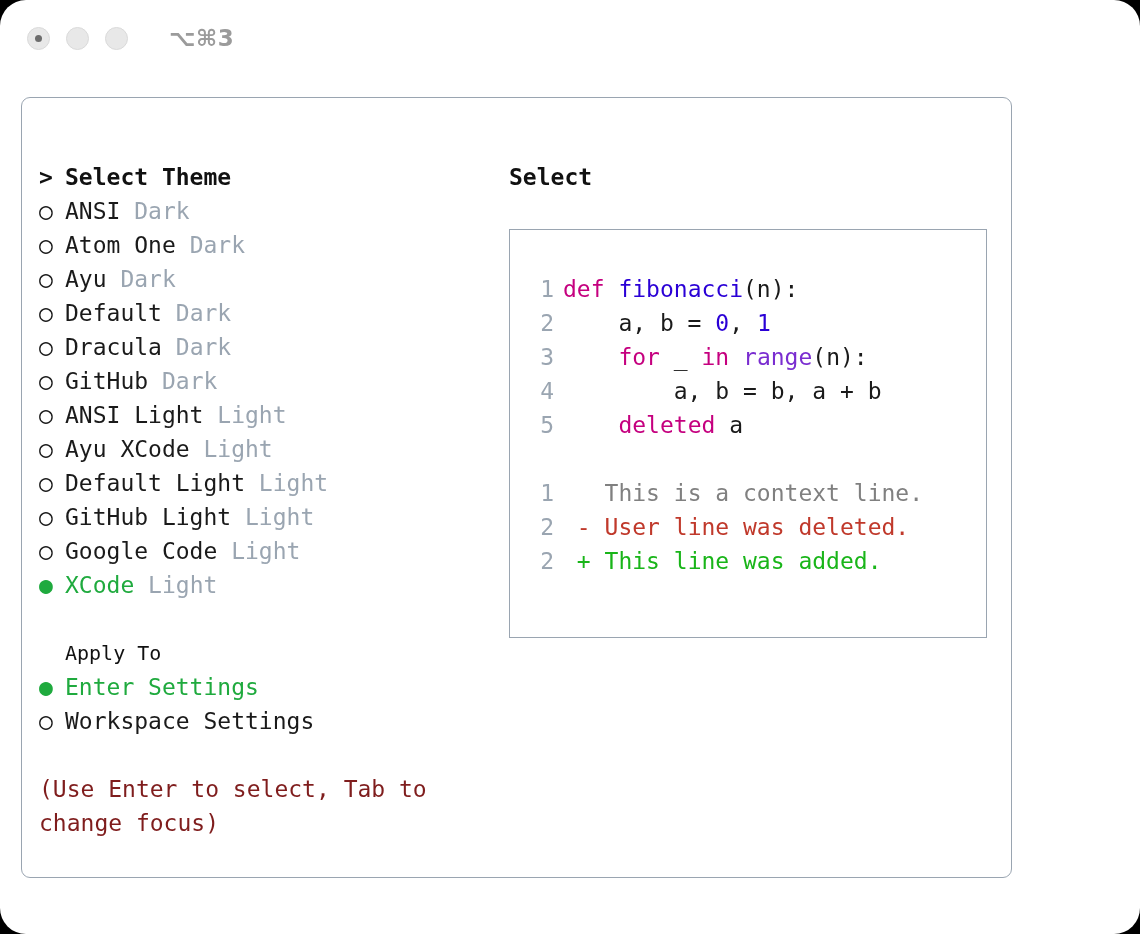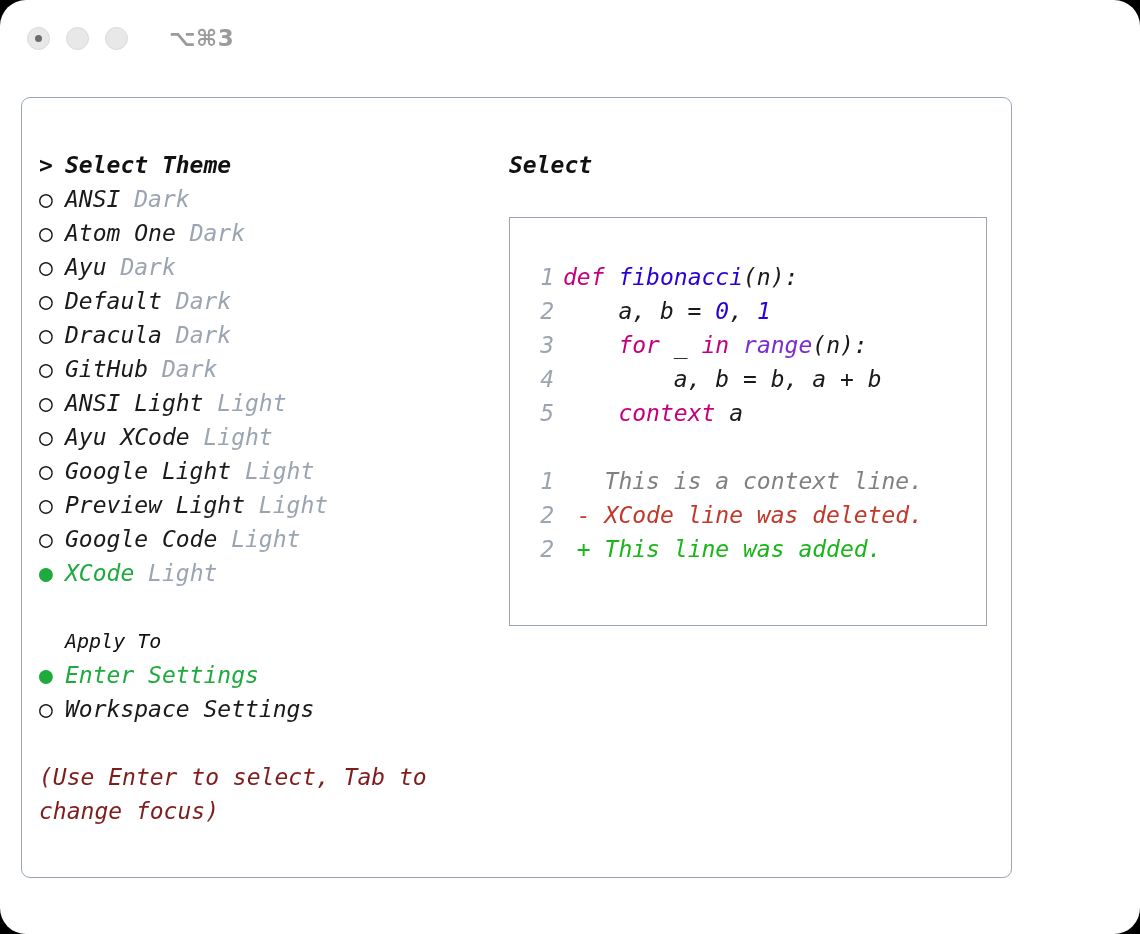--- a/index.html
+++ b/index.html
@@ -74,25 +74,24 @@
     width: 991px;
     height: 781px;
     border: 1px solid #9aa5b1;
     border-radius: 9px;
     box-sizing: border-box;
     background: #ffffff;
   }
 
   #panel-inner {
     position: absolute;
-    left: 0; top: 0;
+    left: 0; top: 12px;
     width: 100%;
     height: 100%;
     display: flex;
-    font-style: italic;
   }
 
   
   #left-col {
     width: 470px;
     padding: 50px 0 0 17px;
     box-sizing: border-box;
   }
 
   .section-title {
@@ -209,22 +208,22 @@
 
         <div id="theme-list">
             <div class="opt-row"><span class="bullet off">○</span><span class="opt-label">ANSI</span><span class="variant"> Dark</span></div>
             <div class="opt-row"><span class="bullet off">○</span><span class="opt-label">Atom One</span><span class="variant"> Dark</span></div>
             <div class="opt-row"><span class="bullet off">○</span><span class="opt-label">Ayu</span><span class="variant"> Dark</span></div>
             <div class="opt-row"><span class="bullet off">○</span><span class="opt-label">Default</span><span class="variant"> Dark</span></div>
             <div class="opt-row"><span class="bullet off">○</span><span class="opt-label">Dracula</span><span class="variant"> Dark</span></div>
             <div class="opt-row"><span class="bullet off">○</span><span class="opt-label">GitHub</span><span class="variant"> Dark</span></div>
             <div class="opt-row"><span class="bullet off">○</span><span class="opt-label">ANSI Light</span><span class="variant"> Light</span></div>
             <div class="opt-row"><span class="bullet off">○</span><span class="opt-label">Ayu XCode</span><span class="variant"> Light</span></div>
-            <div class="opt-row"><span class="bullet off">○</span><span class="opt-label">Google Light</span><span class="variant"> Light</span></div>
-            <div class="opt-row"><span class="bullet off">○</span><span class="opt-label">Preview Light</span><span class="variant"> Light</span></div>
+            <div class="opt-row"><span class="bullet off">○</span><span class="opt-label">Default Light</span><span class="variant"> Light</span></div>
+            <div class="opt-row"><span class="bullet off">○</span><span class="opt-label">GitHub Light</span><span class="variant"> Light</span></div>
             <div class="opt-row"><span class="bullet off">○</span><span class="opt-label">Google Code</span><span class="variant"> Light</span></div>
             <div class="opt-row"><span class="bullet on">●</span><span class="opt-label sel">XCode</span><span class="variant"> Light</span></div>
           </div>
 
         <div id="apply-block">
           <div class="apply-title"><span class="marker"></span><span>Apply To</span></div>
           <div id="apply-list">
               <div class="opt-row"><span class="bullet on">●</span><span class="opt-label sel">Enter Settings</span></div>
               <div class="opt-row"><span class="bullet off">○</span><span class="opt-label">Workspace Settings</span></div>
             </div>
@@ -234,26 +233,26 @@
       </div>
 
       <div id="right-col">
         <div id="preview-title">Select</div>
         <div id="preview-box">
           <div id="code-block">
               <div class="code-line"><span class="ln">1</span><span class="kw">def </span><span class="fn">fibonacci</span><span class="pln">(n):</span></div>
               <div class="code-line"><span class="ln">2</span><span class="pln">    a, b = </span><span class="num">0</span><span class="pln">, </span><span class="num">1</span></div>
               <div class="code-line"><span class="ln">3</span><span class="pln">    </span><span class="kw">for</span><span class="pln"> _ </span><span class="kw">in</span><span class="pln"> </span><span class="call">range</span><span class="pln">(n):</span></div>
               <div class="code-line"><span class="ln">4</span><span class="pln">        a, b = b, a + b</span></div>
-              <div class="code-line"><span class="ln">5</span><span class="pln">    </span><span class="kw">context</span><span class="pln"> a</span></div>
+              <div class="code-line"><span class="ln">5</span><span class="pln">    </span><span class="kw">deleted</span><span class="pln"> a</span></div>
             </div>
           <div class="blank-line"></div>
           <div id="diff-block">
               <div class="code-line"><span class="ln">1</span><span class="ctx">   </span><span class="ctx">This is a context line.</span></div>
-              <div class="code-line"><span class="ln">2</span><span class="del"> - </span><span class="del">XCode line was deleted.</span></div>
+              <div class="code-line"><span class="ln">2</span><span class="del"> - </span><span class="del">User line was deleted.</span></div>
               <div class="code-line"><span class="ln">2</span><span class="add"> + </span><span class="add">This line was added.</span></div>
             </div>
         </div>
       </div>
 
     </div>
   </div>
 </div>
 
 </body></html>

